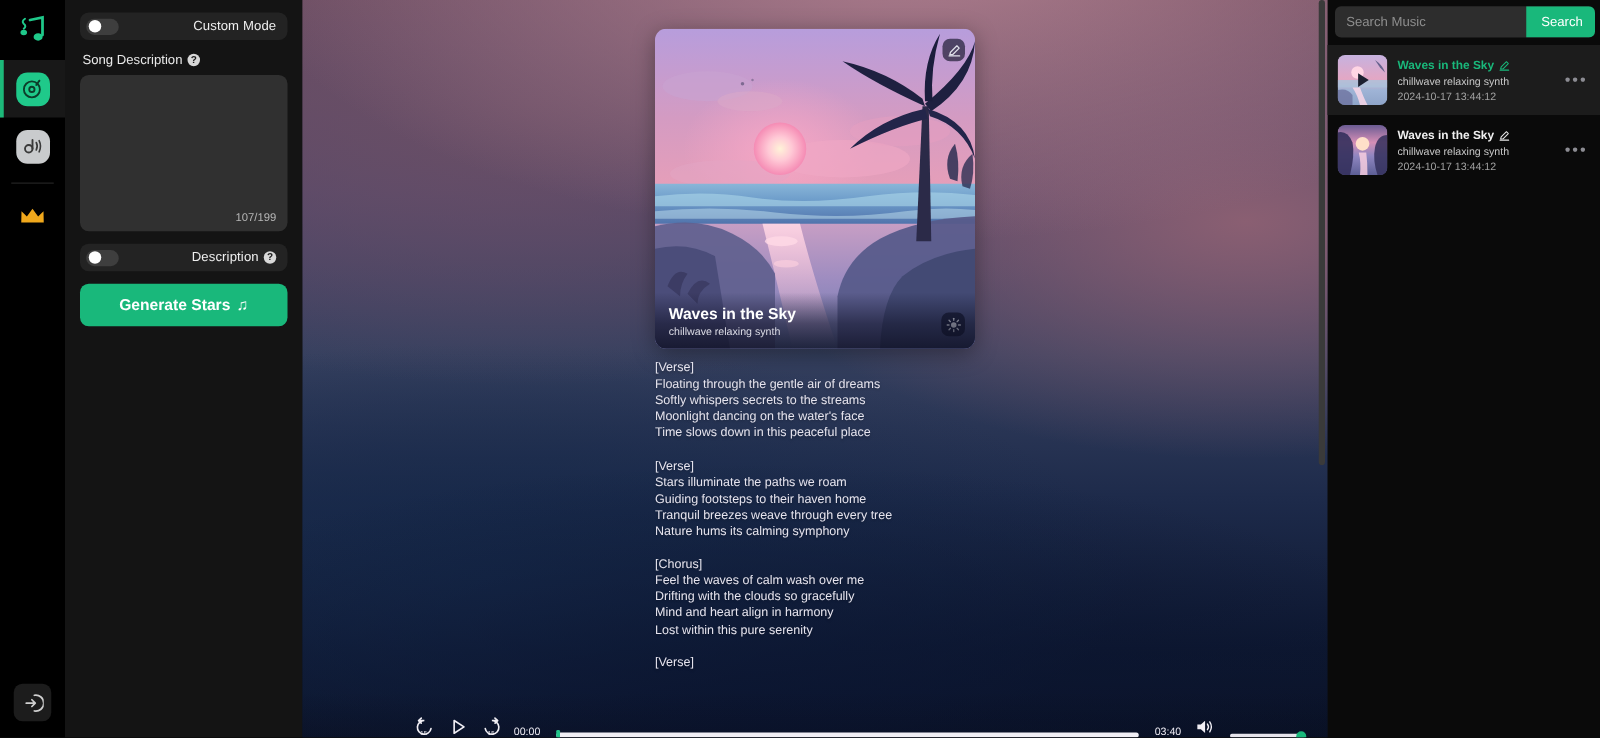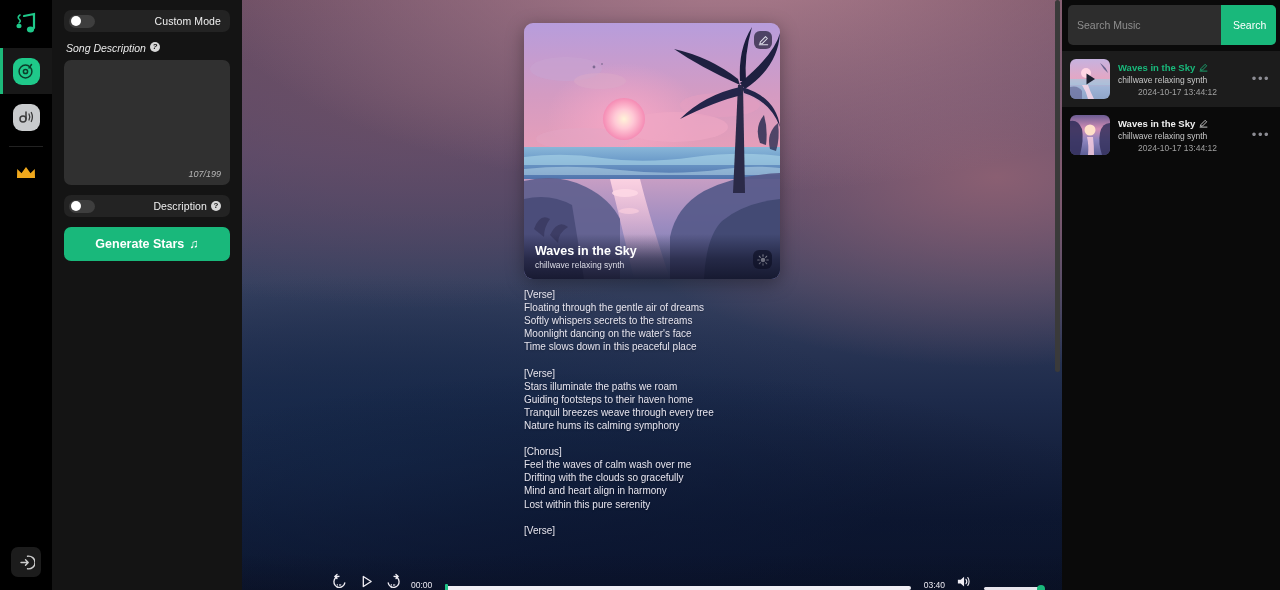--- a/index.html
+++ b/index.html
@@ -66,41 +66,41 @@
   .toggle .knob {
     position: absolute; left: 1.5px; top: 1.5px;
     width: 10px; height: 10px; border-radius: 50%; background: #fff;
   }
   .field-label {
     color: #efefef; font-size: 10.5px; letter-spacing: .1px;
     display: flex; align-items: center; gap: 4px;
   }
   .section-label {
     color: #e9e9e9; font-size: 10.5px; margin: 2px 0 6px 2px;
-    display: flex; gap: 4px; font-style: italic;
+    display: flex; align-items: center; gap: 4px;
   }
   .help {
     width: 10px; height: 10px; border-radius: 50%;
     background: #d8d8d8; color: #1a1a1a;
     font-size: 8px; line-height: 10px; text-align: center;
     font-weight: bold; display: inline-block;
   }
   .textarea-box {
     background: #303030; border-radius: 7px;
     height: 125px; padding: 8px 9px;
     position: relative; margin-bottom: 10px;
   }
   .textarea-text {
     color: #f2f2f2; font-size: 10.5px; line-height: 13.2px;
     white-space: pre-wrap;
   }
   .ta-underline { border-bottom: 2px dotted #e05050; }
   .char-count {
     position: absolute; right: 9px; bottom: 6px;
-    color: #b6b6b6; font-size: 9px; font-style: italic;
+    color: #b6b6b6; font-size: 9px;
   }
   .gen-btn {
     width: 100%; height: 34px; border: none;
     background: #19b87b; border-radius: 7px;
     color: #fff; font-size: 12.5px; font-weight: bold;
     display: flex; align-items: center; justify-content: center; gap: 5px;
     margin-top: 6px; cursor: pointer;
     font-family: "Liberation Sans", sans-serif;
   }
 
@@ -175,21 +175,21 @@
     position: absolute; right: -1px; top: -2.5px;
     width: 8px; height: 8px; border-radius: 50%; background: #19b87b;
   }
 
   
   .library {
     width: 218px; flex: 0 0 218px; height: 590px;
     background: #0a0a0a; padding: 0;
   }
   .search-wrap {
-    margin: 5px 4px 6px 6px; height: 40px;
+    margin: 5px 4px 6px 6px; height: 25px;
     display: flex; border-radius: 5px; overflow: hidden;
     background: #2d2d2d;
   }
   .search-input {
     flex: 1; border: none; outline: none; background: transparent;
     color: #d5d5d5; font-size: 10.5px; padding: 0 9px;
     font-family: "Liberation Sans", sans-serif;
   }
   .search-input::placeholder { color: #8e8e8e; }
   .search-btn {
@@ -207,21 +207,21 @@
     position: relative; overflow: hidden;
   }
   .thumb-play {
     position: absolute; inset: 0; display: flex; align-items: center; justify-content: center;
   }
   .tinfo { flex: 1; min-width: 0; }
   .tname { font-size: 9.5px; font-weight: bold; display: flex; align-items: center; gap: 4px; }
   .tname.on  { color: #19b87b; }
   .tname.off { color: #f0f0f0; }
   .tsub  { color: #c7c7c7; font-size: 8.5px; margin-top: 2px; }
-  .tdate { color: #a0a0a0; font-size: 8.5px; margin-top: 2px; margin-left: 20px; }
+  .tdate { color: #a0a0a0; font-size: 8.5px; margin-top: 2px; }
   .tmenu {
     color: #8c8c93; font-size: 13px; letter-spacing: 1.5px;
     padding-right: 2px; cursor: pointer; line-height: 6px;
   }
 </style>
 </head>
 <body>
 
 <div id="app">
 

